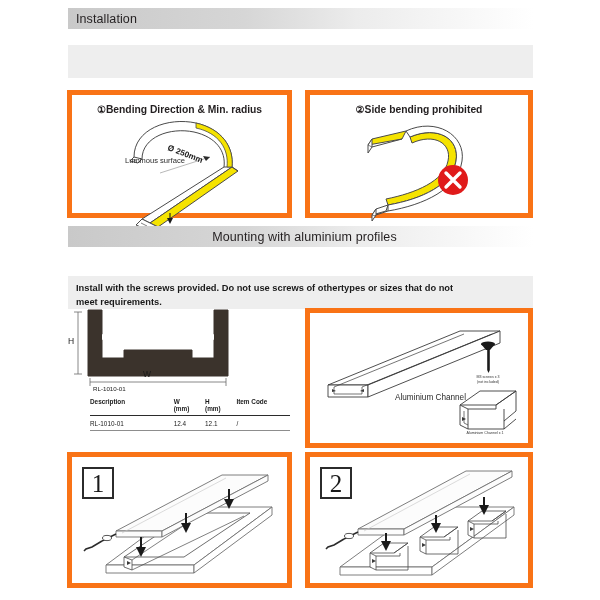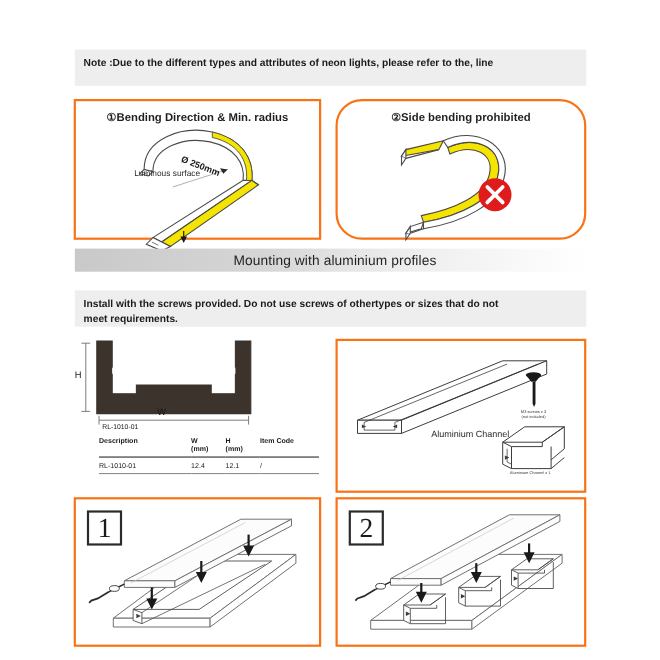--- a/index.html
+++ b/index.html
@@ -42,21 +42,21 @@
     font-size: 9.3px;
     line-height: 13.5px;
     color: #1a1a1a;
     font-weight: bold;
   }
   .note-indent { padding-left: 34px; display: block; }
 
   
   .panel {
     position: absolute;
-    border: 2px solid #f97316;
+    border: 5px solid #f97316;
     background: #fff;
     box-sizing: border-box;
   }
   .panel-title {
     position: absolute;
     top: 9px; left: 0; right: 0;
     text-align: center;
     font-size: 10.3px;
     font-weight: bold;
     color: #231f20;
@@ -151,23 +151,25 @@
     transform-origin: left center;
     white-space: nowrap;
   }
   svg { display: block; overflow: visible; }
 </style>
 </head>
 <body>
 
 <div id="page">
 
+  <div class="sec-head" style="left:68px; top:8px; width:465px;">
+    <span>Installation</span>
+  </div>
 
   <div class="note-box" style="left:68px; top:45px; width:465px; height:33px;">
-    <p>Note :Due to the different types and attributes of neon lights, please refer to the, line</p>
   </div>
 
   <div class="panel" style="left:67px; top:90px; width:225px; height:128px;">
 
     <div class="panel-title">
       <span class="circ-num">①</span><span>Bending Direction &amp; Min. radius</span>
     </div>
 
     <svg width="225" height="128" style="position:absolute;left:0;top:0;">
 
@@ -194,21 +196,21 @@
 
       <path d="M82,140 L82,147" stroke="#1a1a1a" stroke-width="1.1"></path>
       <path d="M82,137 L79,143 L85,143 Z" fill="#1a1a1a"></path>
     </svg>
 
     <div class="dia-label" style="left:96px; top:48px;">Ø 250mm</div>
 
     <div class="lum-label" style="left:53px; top:61px;">Luminous surface</div>
   </div>
 
-  <div class="panel" style="left:305px; top:90px; width:228px; height:128px;border-radius:24px;">
+  <div class="panel" style="left:305px; top:90px; width:228px; height:128px;">
 
     <div class="panel-title">
       <span class="circ-num">②</span><span>Side bending prohibited</span>
     </div>
 
     <svg width="228" height="128" style="position:absolute;left:0;top:0;">
 
       <path d="M100,42 C128,30 150,44 146,66 C142,90 112,104 78,110
                L76,104 C106,98 134,86 138,66 C142,48 124,38 102,48 Z" fill="#f5e300" stroke="#4a4a4a" stroke-width="1"></path>
 
@@ -229,21 +231,21 @@
         <circle cx="143" cy="85" r="15" fill="#e01b1b"></circle>
         <path d="M136,78 L150,92 M150,78 L136,92" stroke="#ffffff" stroke-width="3.4" stroke-linecap="round"></path>
       </g>
     </svg>
   </div>
 
   <div class="sec-head" style="left:68px; top:226px; width:465px;justify-content:center;">
     <span>Mounting with aluminium profiles</span>
   </div>
 
-  <div class="note-box" style="left:68px; top:264px; width:465px; height:33px;">
+  <div class="note-box" style="left:68px; top:276px; width:465px; height:33px;">
     <p>Install with the screws provided.  Do not use screws of othertypes or sizes that do not</p>
     <p>meet requirements.</p>
   </div>
 
   <svg width="190" height="80" style="position:absolute; left:72px; top:306px;">
 
     <path d="M16,4 L30,4 L30,52 L52,52 L52,44 L120,44 L120,52 L142,52 L142,4
              L156,4 L156,70 L16,70 Z" fill="#3b332c" stroke="#3b332c" stroke-width="1"></path>
 
     <path d="M30,28 L36,31 L30,34 Z" fill="#fff"></path>

